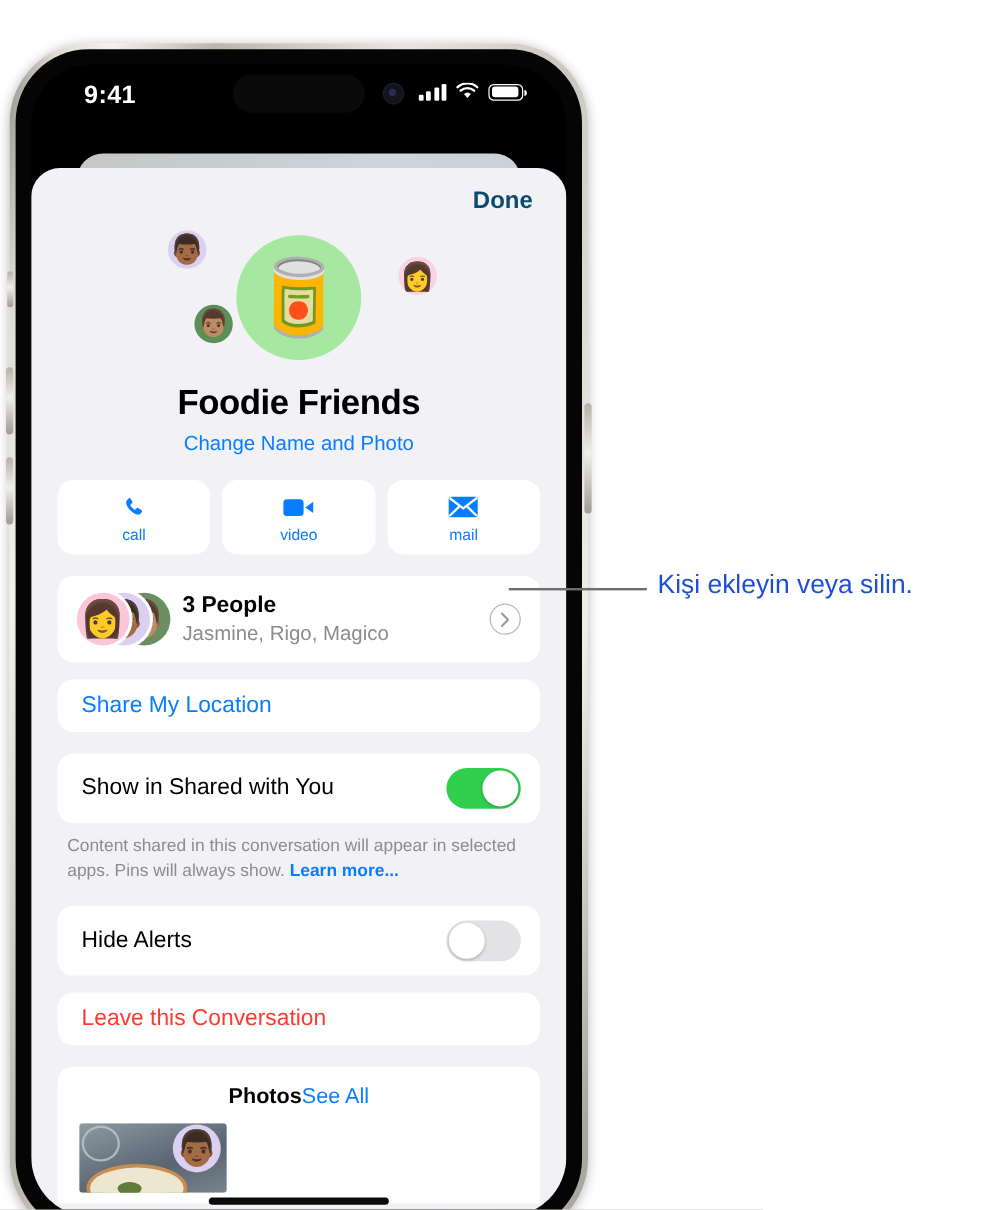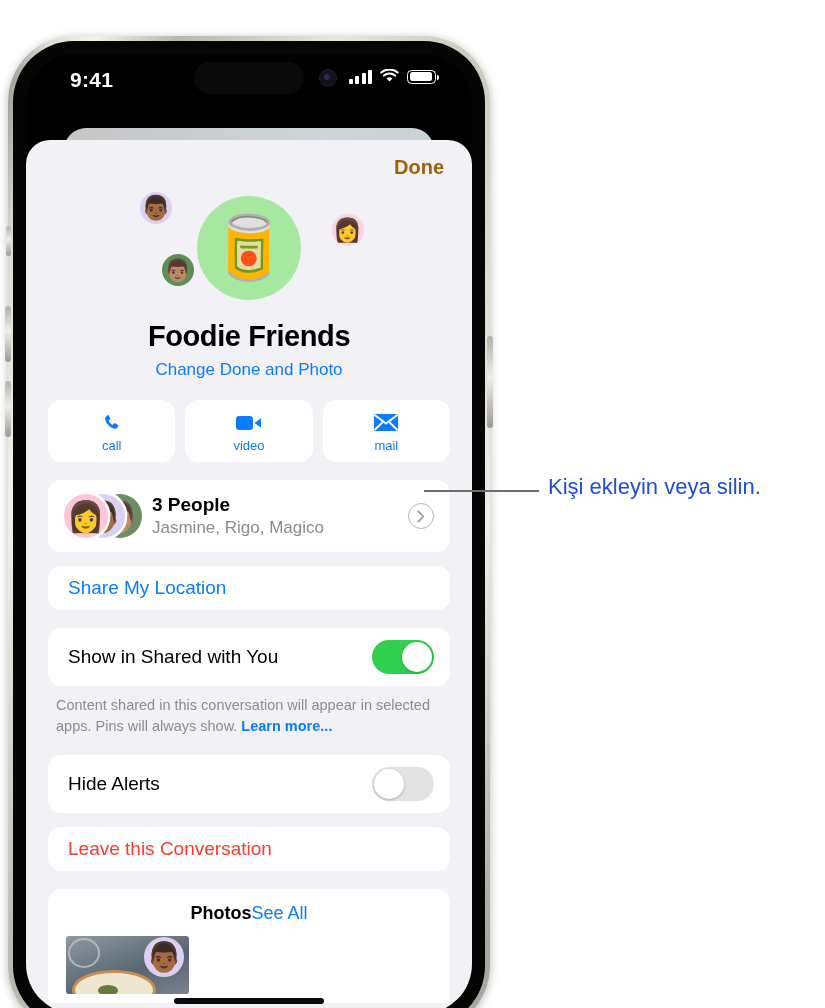--- a/index.html
+++ b/index.html
@@ -193,21 +193,21 @@
   }
 
   .sheet-header {
     position: relative;
     height: 48px;
   }
   .done-btn {
     position: absolute;
     right: 28px;
     top: 16px;
-    color: #a16207;
+    color: #0c4a6e;
     font-size: 20px;
     font-weight: bold;
     cursor: pointer;
   }
 
   
   .group-head {
     position: relative;
     height: 200px;
     text-align: center;
@@ -560,21 +560,21 @@
           </div>
 
           <div class="group-head">
             <div class="avatar-cluster">
               <div class="group-photo emoji">🥫</div>
               <div class="mini-av a1 emoji">👨🏾</div>
               <div class="mini-av a2 emoji">👩</div>
               <div class="mini-av a3 emoji">👨🏽</div>
             </div>
             <div class="group-title">Foodie Friends</div>
-            <div class="change-link">Change Done and Photo</div>
+            <div class="change-link">Change Name and Photo</div>
           </div>
 
           <div class="actions">
             <div class="action-card">
               <div class="act-icon">
                 <svg width="22" height="22" viewBox="0 0 24 24" fill="#0A7CFF">
                   <path d="M6.6 3.2c.6-.3 1.3-.1 1.7.5l1.8 2.8c.3.5.2 1.2-.3 1.6l-1.2 1c-.2.2-.3.5-.2.8.5 1.3 2.4 3.3 3.7 4 .3.2.6.1.8-.1l1-1.1c.4-.5 1.1-.6 1.6-.3l2.8 1.8c.6.4.8 1.1.5 1.7-.6 1.3-1.9 2.4-3.3 2.4-4.6 0-11-6.4-11-11 0-1.4 1.1-2.6 2.4-3.3z"></path>
                 </svg>
               </div>
               <div class="action-label">call</div>

